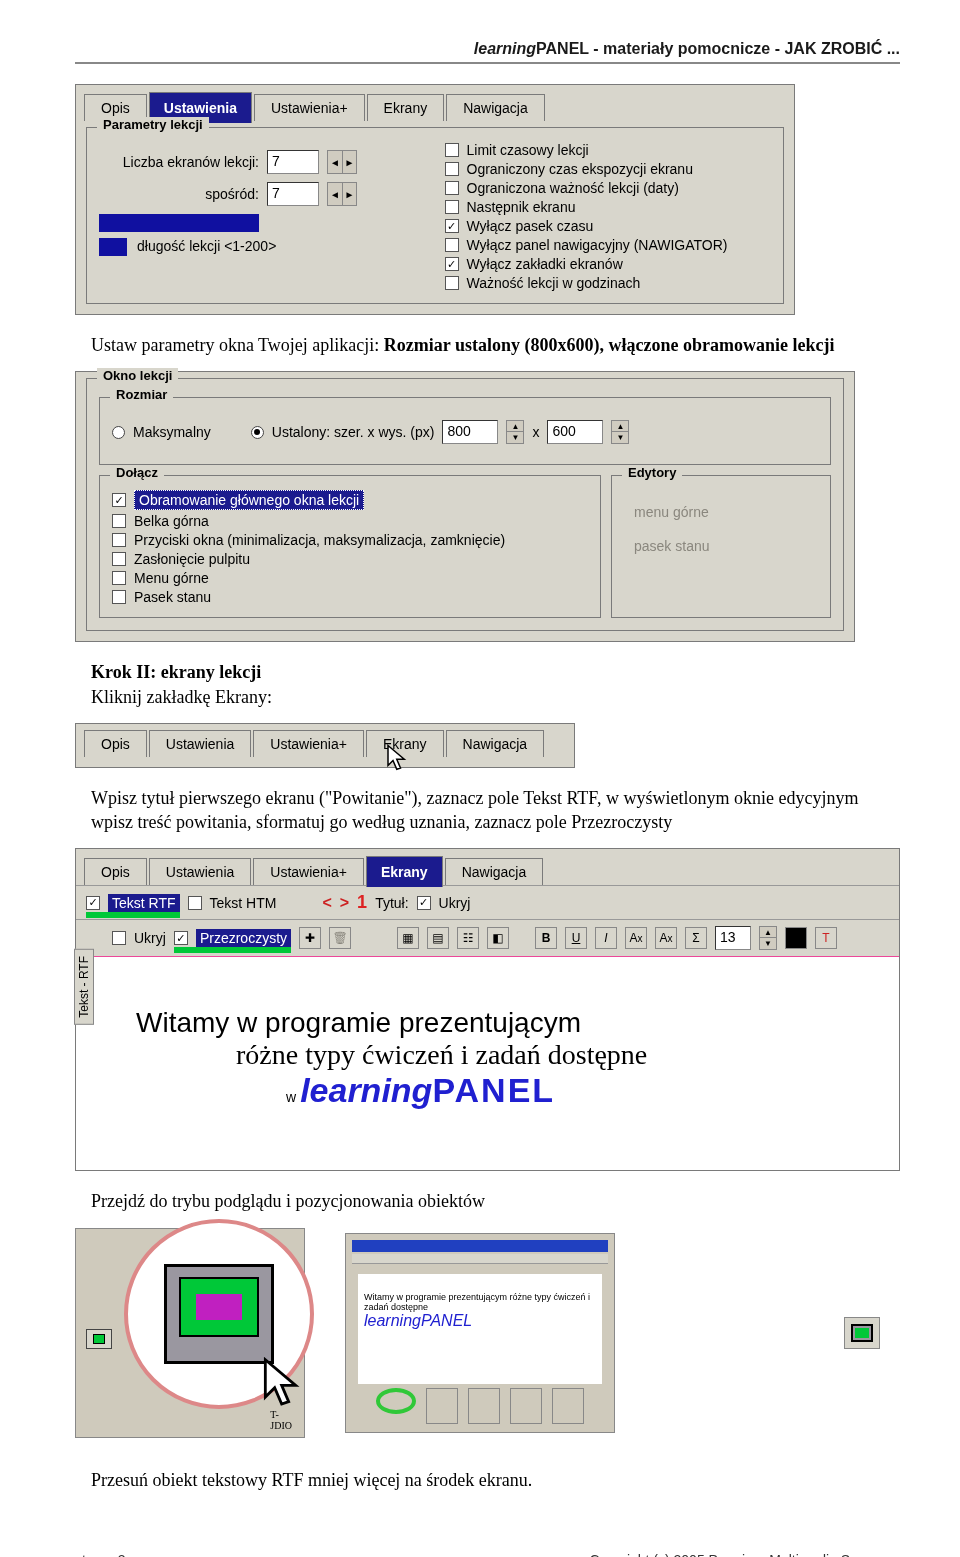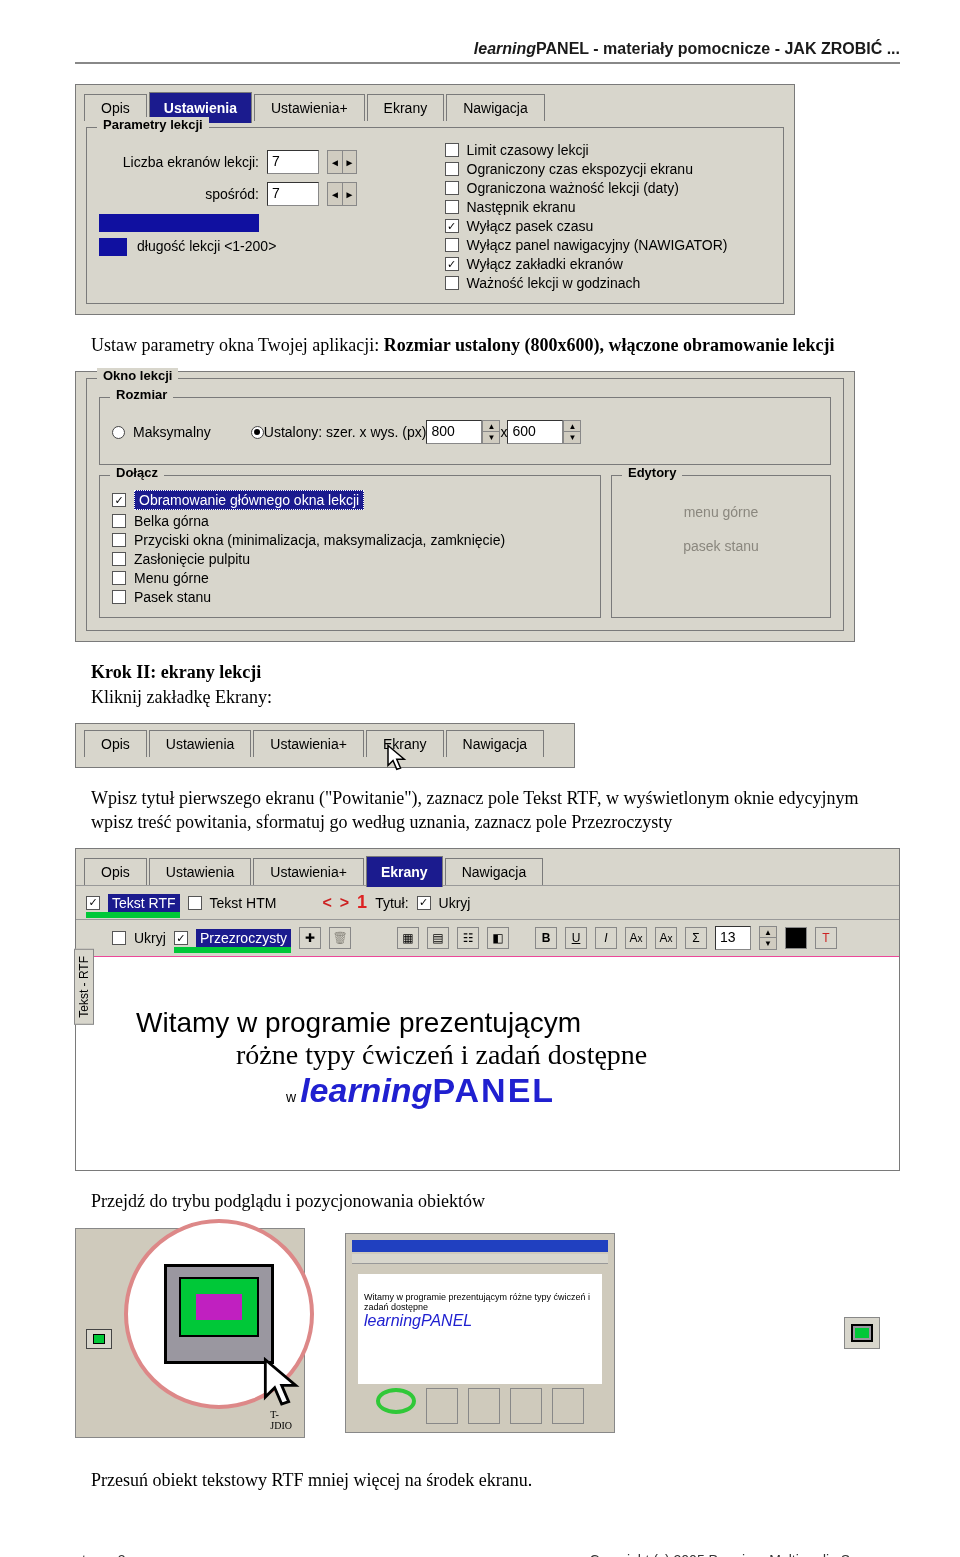--- a/index.html
+++ b/index.html
@@ -336,21 +336,21 @@
     <div class="grpbox">
       <div class="grpbox-title">Okno lekcji</div>
 
       <div class="grpbox" style="margin:4px 0 10px 0;">
         <div class="grpbox-title">Rozmiar</div>
         <div class="form-row" style="gap:40px;">
           <div style="display:flex;align-items:center;gap:8px;">
             <span class="radio"></span>
             <span>Maksymalny</span>
           </div>
-          <div style="display:flex;align-items:center;">
+          <div style="display:flex;align-items:center;gap:8px;">
             <span class="radio on"></span>
             <span>Ustalony: szer. x wys. (px)</span>
             <div class="numfield" style="width:56px;">800</div>
             <div class="updown">
                 <span>▲</span>
                 <span>▼</span>
               </div>
             <span>x</span>
             <div class="numfield" style="width:56px;">600</div>
             <div class="updown">
@@ -384,21 +384,21 @@
               <div class="chk">
                 <span class="box"></span>
                 <span class="chklabel">Menu górne</span>
               </div>
               <div class="chk">
                 <span class="box"></span>
                 <span class="chklabel">Pasek stanu</span>
               </div>
             </div>
         </div>
-        <div class="grpbox" style="margin:0; width:220px;text-align:center;">
+        <div class="grpbox" style="margin:0; width:220px;">
           <div class="grpbox-title">Edytory</div>
           <div class="disabled" style="padding:14px 10px;">menu górne</div>
           <div class="disabled" style="padding:4px 10px 14px 10px;">pasek stanu</div>
         </div>
       </div>
     </div>
   </div>
 
   <div class="body-text">
     <span class="b">Krok II: ekrany lekcji</span><br>

